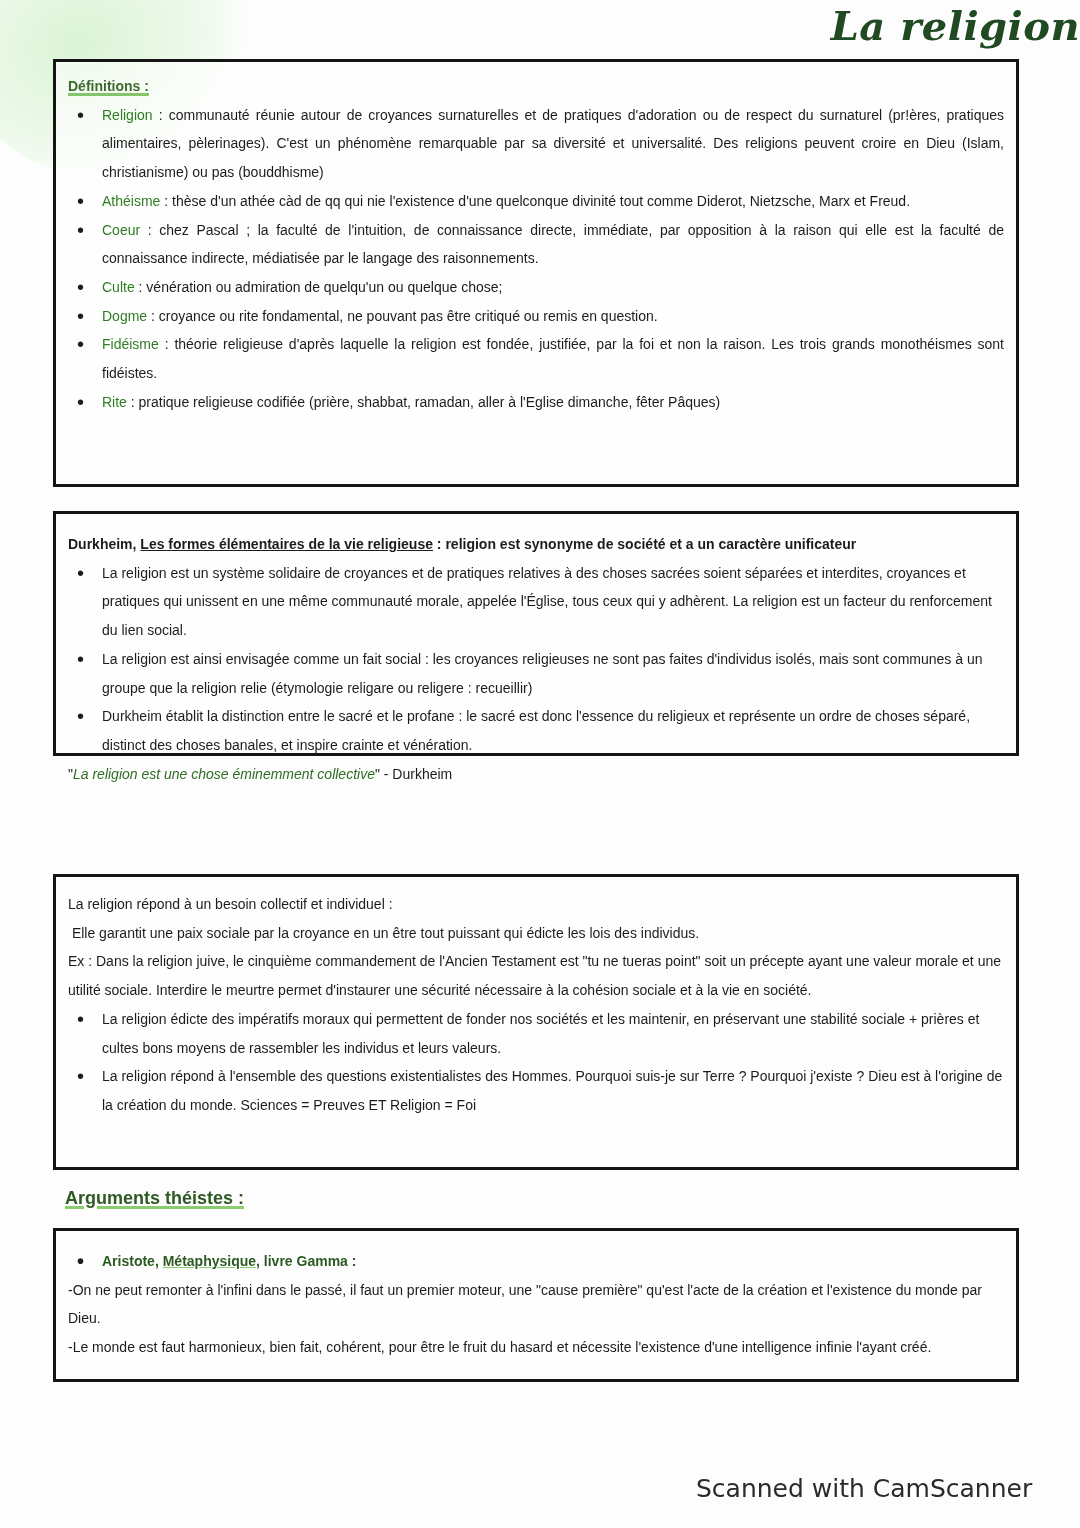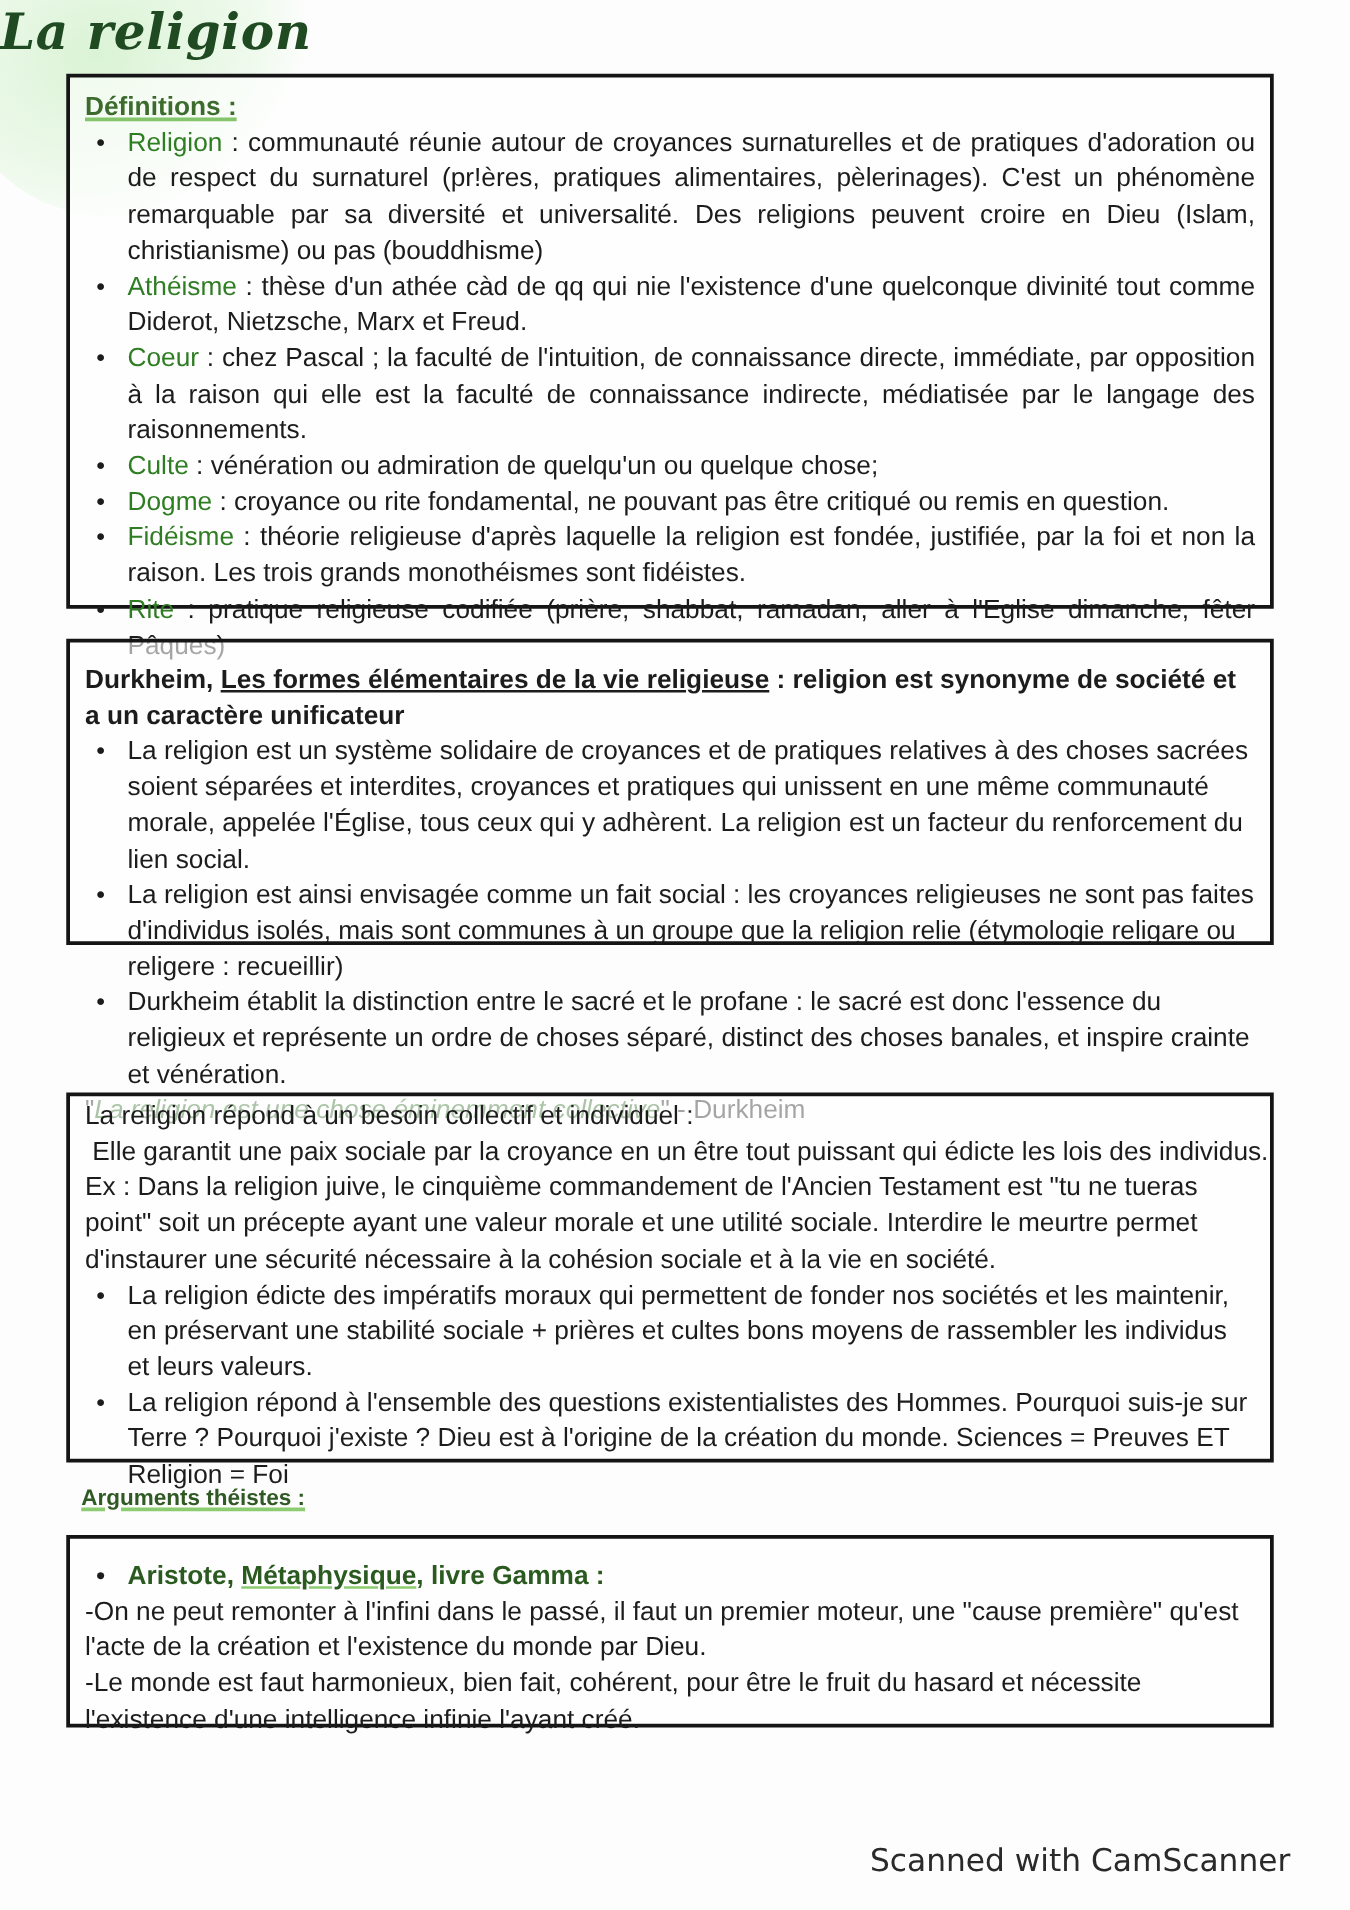--- a/index.html
+++ b/index.html
@@ -10,34 +10,34 @@
       color: #1c1c1c;
     }
     .blob {
       position: absolute; left: -30px; top: -60px; width: 285px; height: 230px;
       border-radius: 50%;
       background: radial-gradient(ellipse at 40% 40%, rgba(190,235,180,0.55), rgba(215,245,210,0.35) 55%, rgba(255,255,255,0) 72%);
       transform: rotate(-20deg);
       pointer-events: none;
     }
     .title {
-      position: absolute; top: 2px; left: 0; width: 1080px; text-align: left;
+      position: absolute; top: 2px; left: 0; width: 1080px; text-align: right;
       font-family: "DejaVu Serif", serif; font-style: italic; font-weight: bold;
       font-size: 40px; color: #1f4a22; letter-spacing: 0.5px;
     }
     .box {
       position: absolute; left: 53px; width: 966px;
       border: 3px solid #151515; box-sizing: border-box;
       background: rgba(255,255,255,0.6);
       padding: 10px 12px 0 12px;
-      font-size: 21px; line-height: 28.7px;
+      font-size: 14px; line-height: 28.7px;
     }
     .box1 { top: 59px; height: 428px; }
     .box2 { top: 511px; height: 245px; padding-top: 16px; }
-    .box3 { top: 874px; height: 296px; padding-top: 2px; }
+    .box3 { top: 874px; height: 296px; padding-top: 13px; }
     .box4 { top: 1228px; height: 154px; padding-top: 16px; }
     .heading-green {
       font-weight: bold; color: #3d6b2d; text-decoration: underline;
       text-decoration-color: #84c46a; text-decoration-thickness: 3px;
     }
     .section-heading {
       position: absolute; left: 65px; top: 1188px;
       font-size: 18px; font-weight: bold; color: #2f5a24;
       text-decoration: underline; text-decoration-color: #8ccc70; text-decoration-thickness: 3px;
     }

